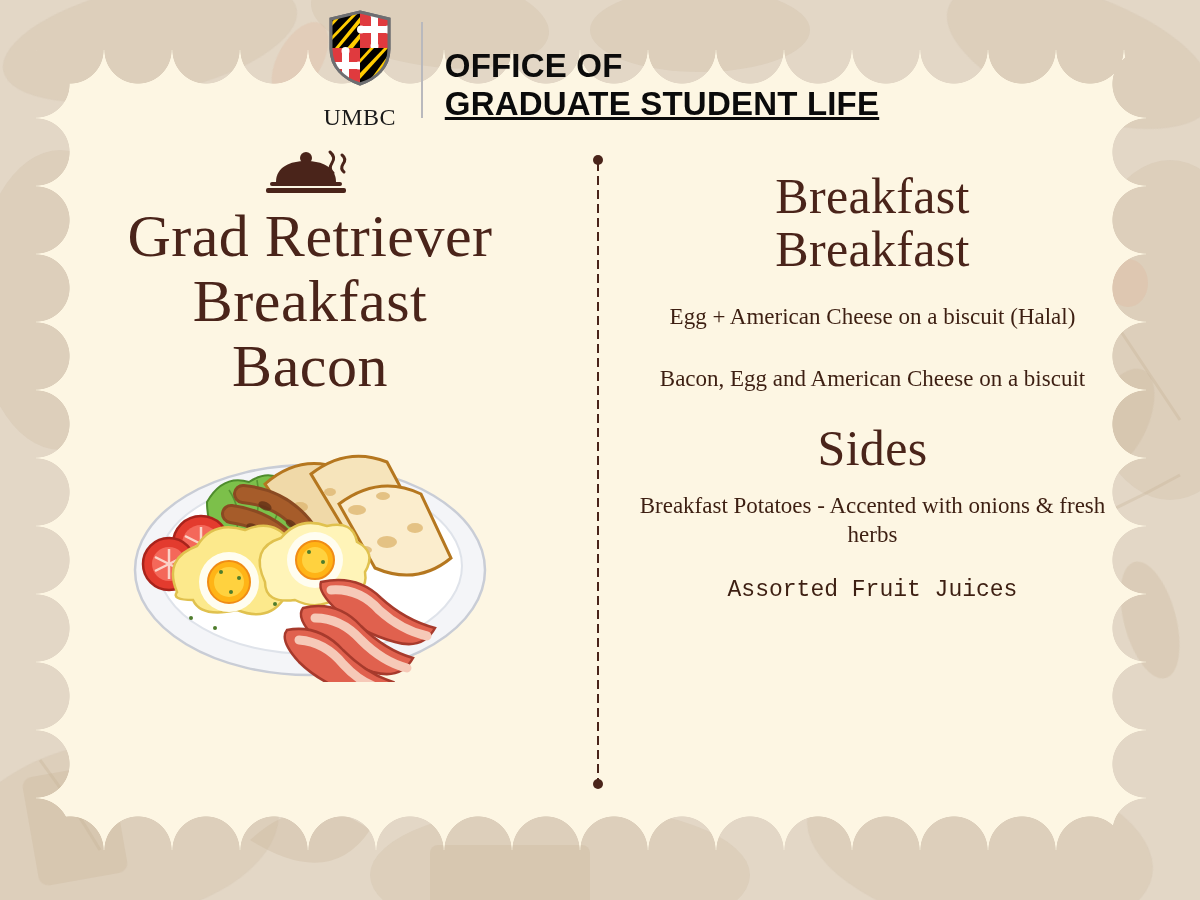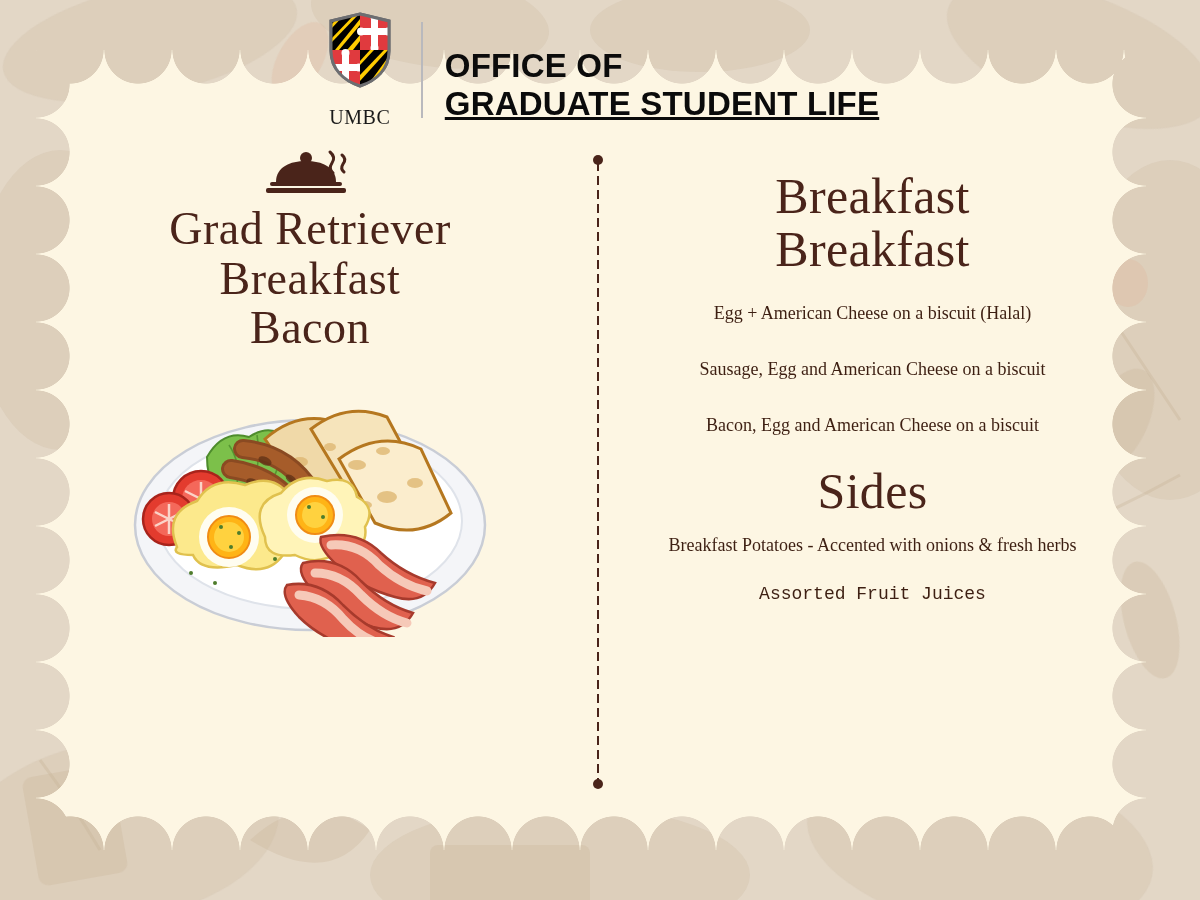--- a/index.html
+++ b/index.html
@@ -64,21 +64,21 @@
   }
   #logo-block {
     display: flex;
     flex-direction: column;
     align-items: center;
     width: 78px;
   }
   #shield { display: block; }
   #umbc-word {
     font-family: "Liberation Serif", "DejaVu Serif", serif;
-    font-size: 20px;
+    font-size: 24px;
     letter-spacing: .5px;
     color: #1a1a1a;
     margin-top: 17px;
   }
   #header-rule {
     width: 2px;
     height: 96px;
     background: #b9b9bd;
     margin: 0 22px 0 22px;
   }
@@ -97,21 +97,21 @@
   #left-col {
     position: absolute;
     left: 60px; top: 140px;
     width: 500px;
     z-index: 15;
     text-align: center;
   }
   #cloche-wrap { margin: 8px 0 4px 0; }
   #menu-title {
     font-family: "Liberation Serif", "DejaVu Serif", serif;
-    font-size: 46px;
+    font-size: 60px;
     line-height: 1.08;
     color: #4a241a;
     letter-spacing: .5px;
     margin-top: 2px;
   }
   #plate-wrap {
     margin-top: 34px;
     display: flex;
     justify-content: center;
   }
@@ -155,21 +155,21 @@
   .section-heading {
     font-family: "Liberation Serif", "DejaVu Serif", serif;
     font-size: 50px;
     line-height: 1.06;
     color: #4a241a;
     letter-spacing: .3px;
   }
   .section-items { margin-top: 12px; }
   .menu-item {
     font-family: "Liberation Serif", "DejaVu Serif", serif;
-    font-size: 18px;
+    font-size: 23px;
     line-height: 1.28;
     color: #3d1f12;
     margin: 0 auto 33px auto;
     max-width: 520px;
   }
   .menu-item:last-child { margin-bottom: 11px; }
 
   #section-sandwiches { margin-bottom: 28px; }
   #section-sandwiches .section-items { margin-top: 26px; }
   #section-sides { margin-bottom: 26px; }
@@ -409,21 +409,20 @@
 
   <div id="right-col">
 
     <div class="section" id="section-sandwiches">
       <div class="section-heading">
         <div>Breakfast</div>
         <div>Breakfast</div>
       </div>
       <div class="section-items">
         <div class="menu-item">Egg + American Cheese on a biscuit (Halal)</div>
-        <div class="menu-item">Sausage, Egg and American Cheese on a biscuit</div>
         <div class="menu-item">Bacon, Egg and American Cheese on a biscuit</div>
       </div>
     </div>
 
     <div class="section" id="section-sides">
       <div class="section-heading">
         <div>Sides</div>
       </div>
       <div class="section-items">
         <div class="menu-item">Breakfast Potatoes - Accented with onions &amp; fresh herbs</div>

